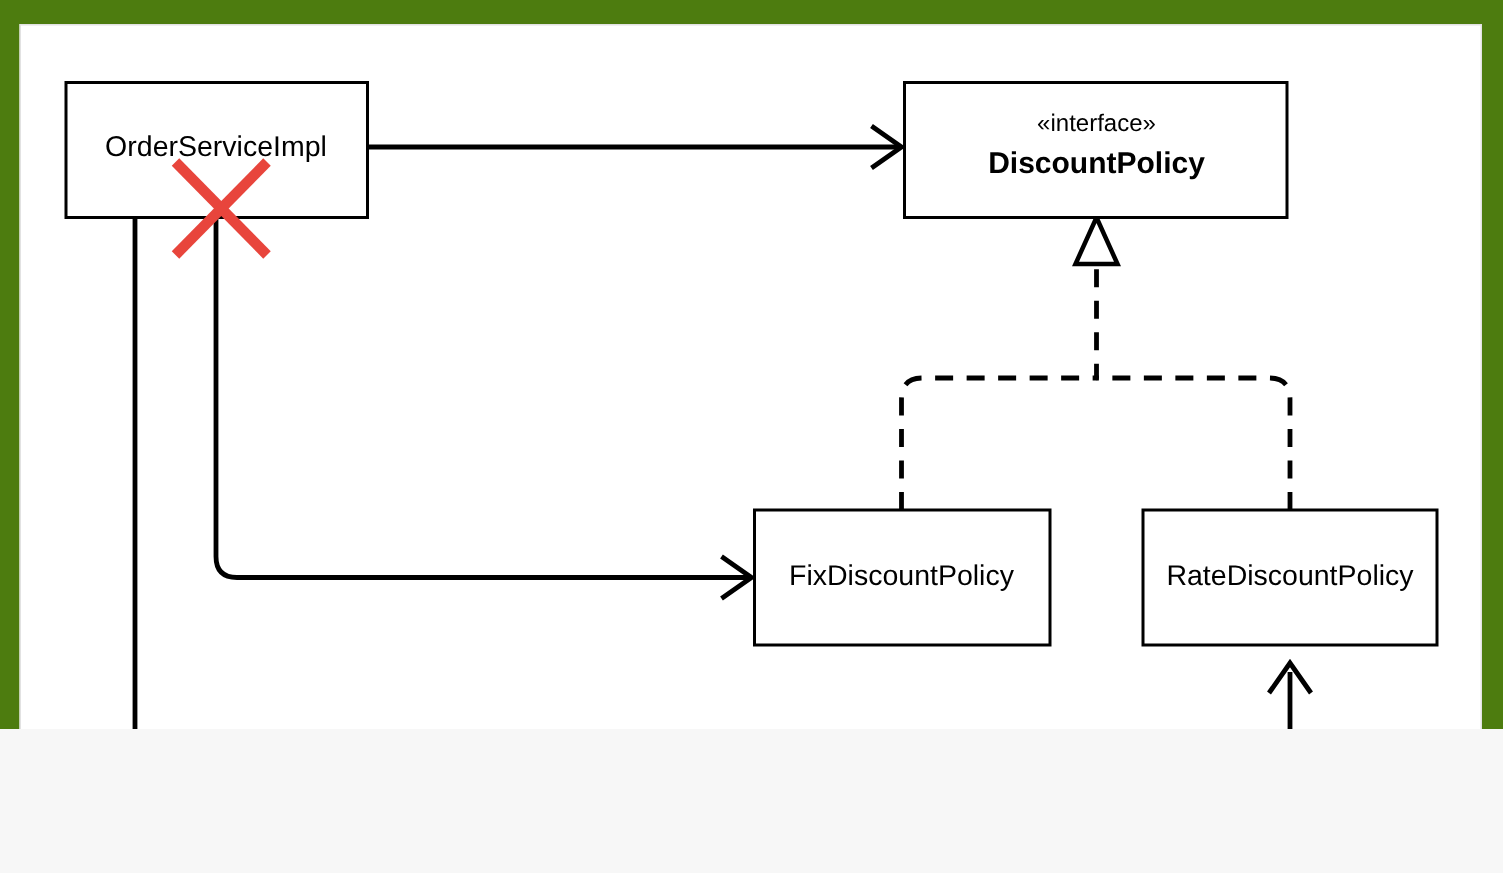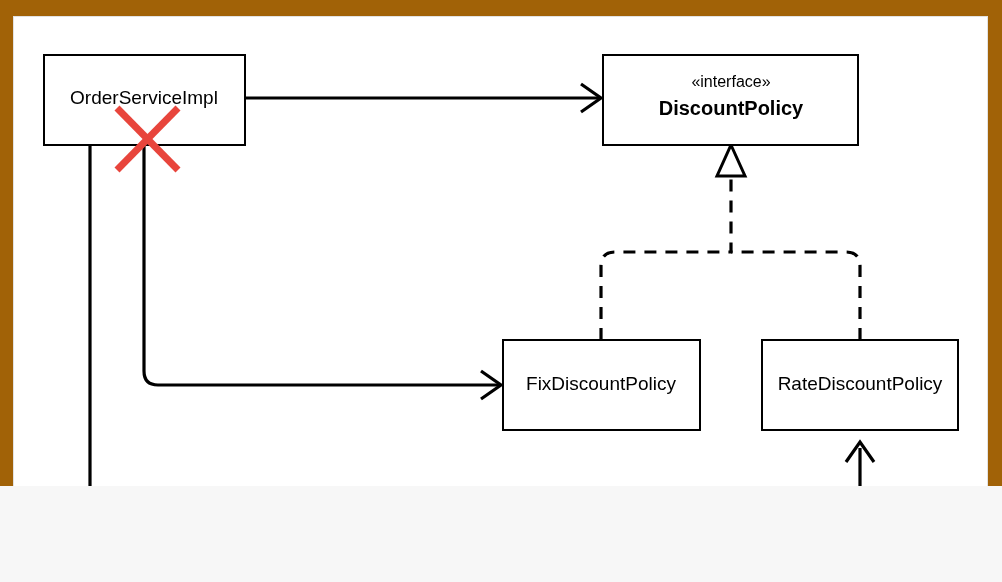--- a/index.html
+++ b/index.html
@@ -6,21 +6,21 @@
   html, body {
     margin: 0;
     padding: 0;
     background: #f7f7f7;
     font-family: "Liberation Sans", sans-serif;
   }
   #page {
     position: relative;
     width: 1002px;
     height: 486px;
-    background: #a16207;
+    background: #4d7c0f;
     overflow: hidden;
   }
   #card {
     position: absolute;
     left: 13px;
     top: 16px;
     width: 975px;
     height: 554px;
     background: #ffffff;
     border: 1px solid #e2e2e2;

